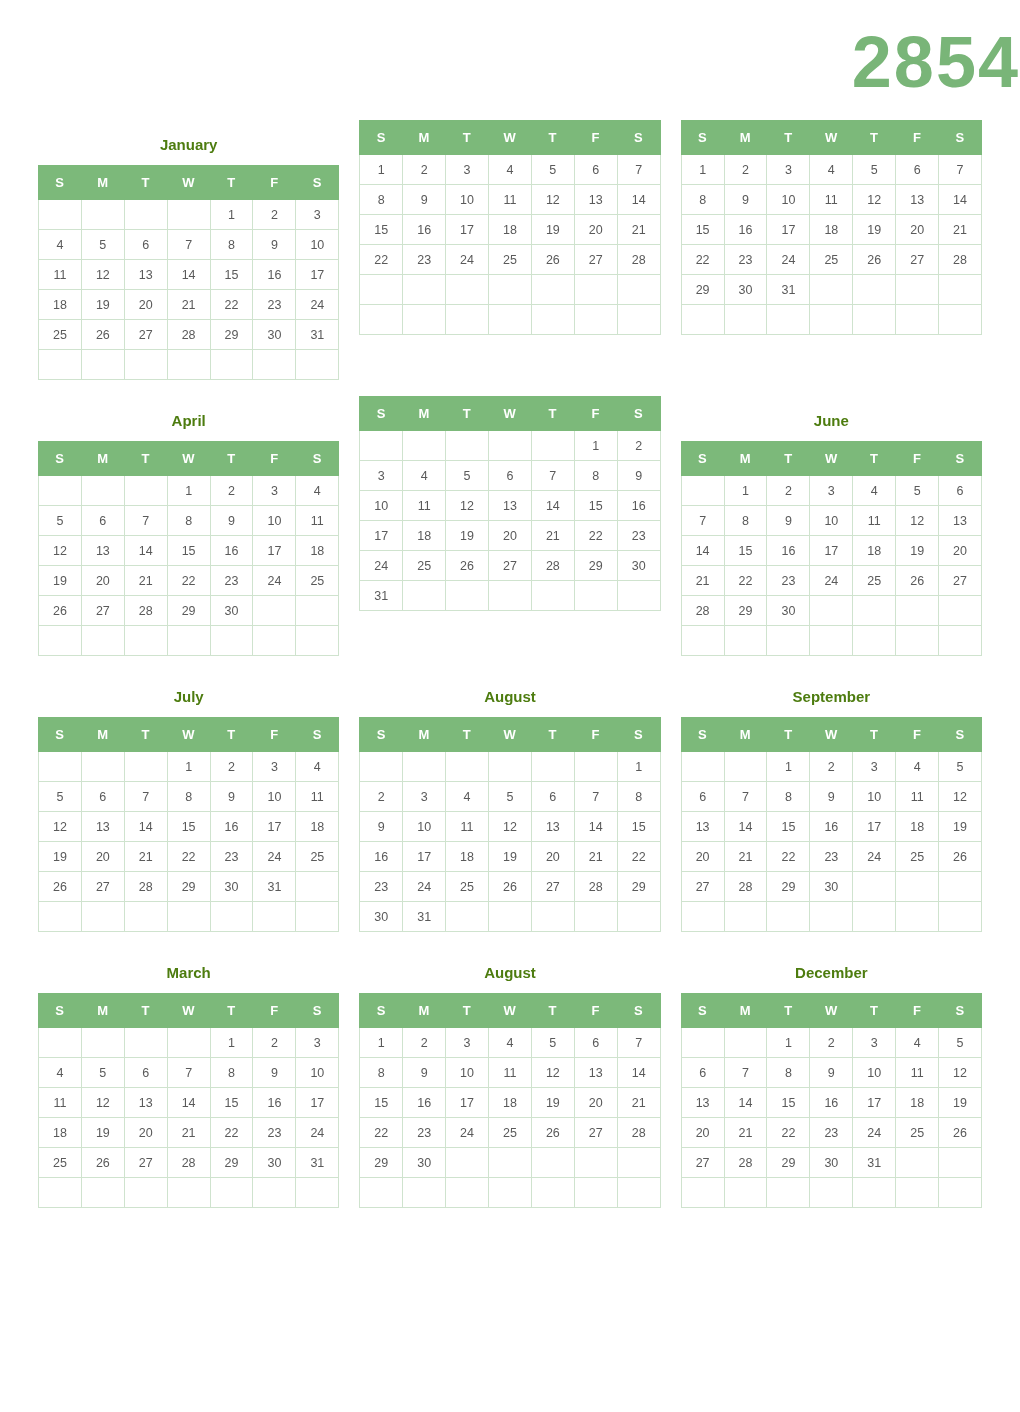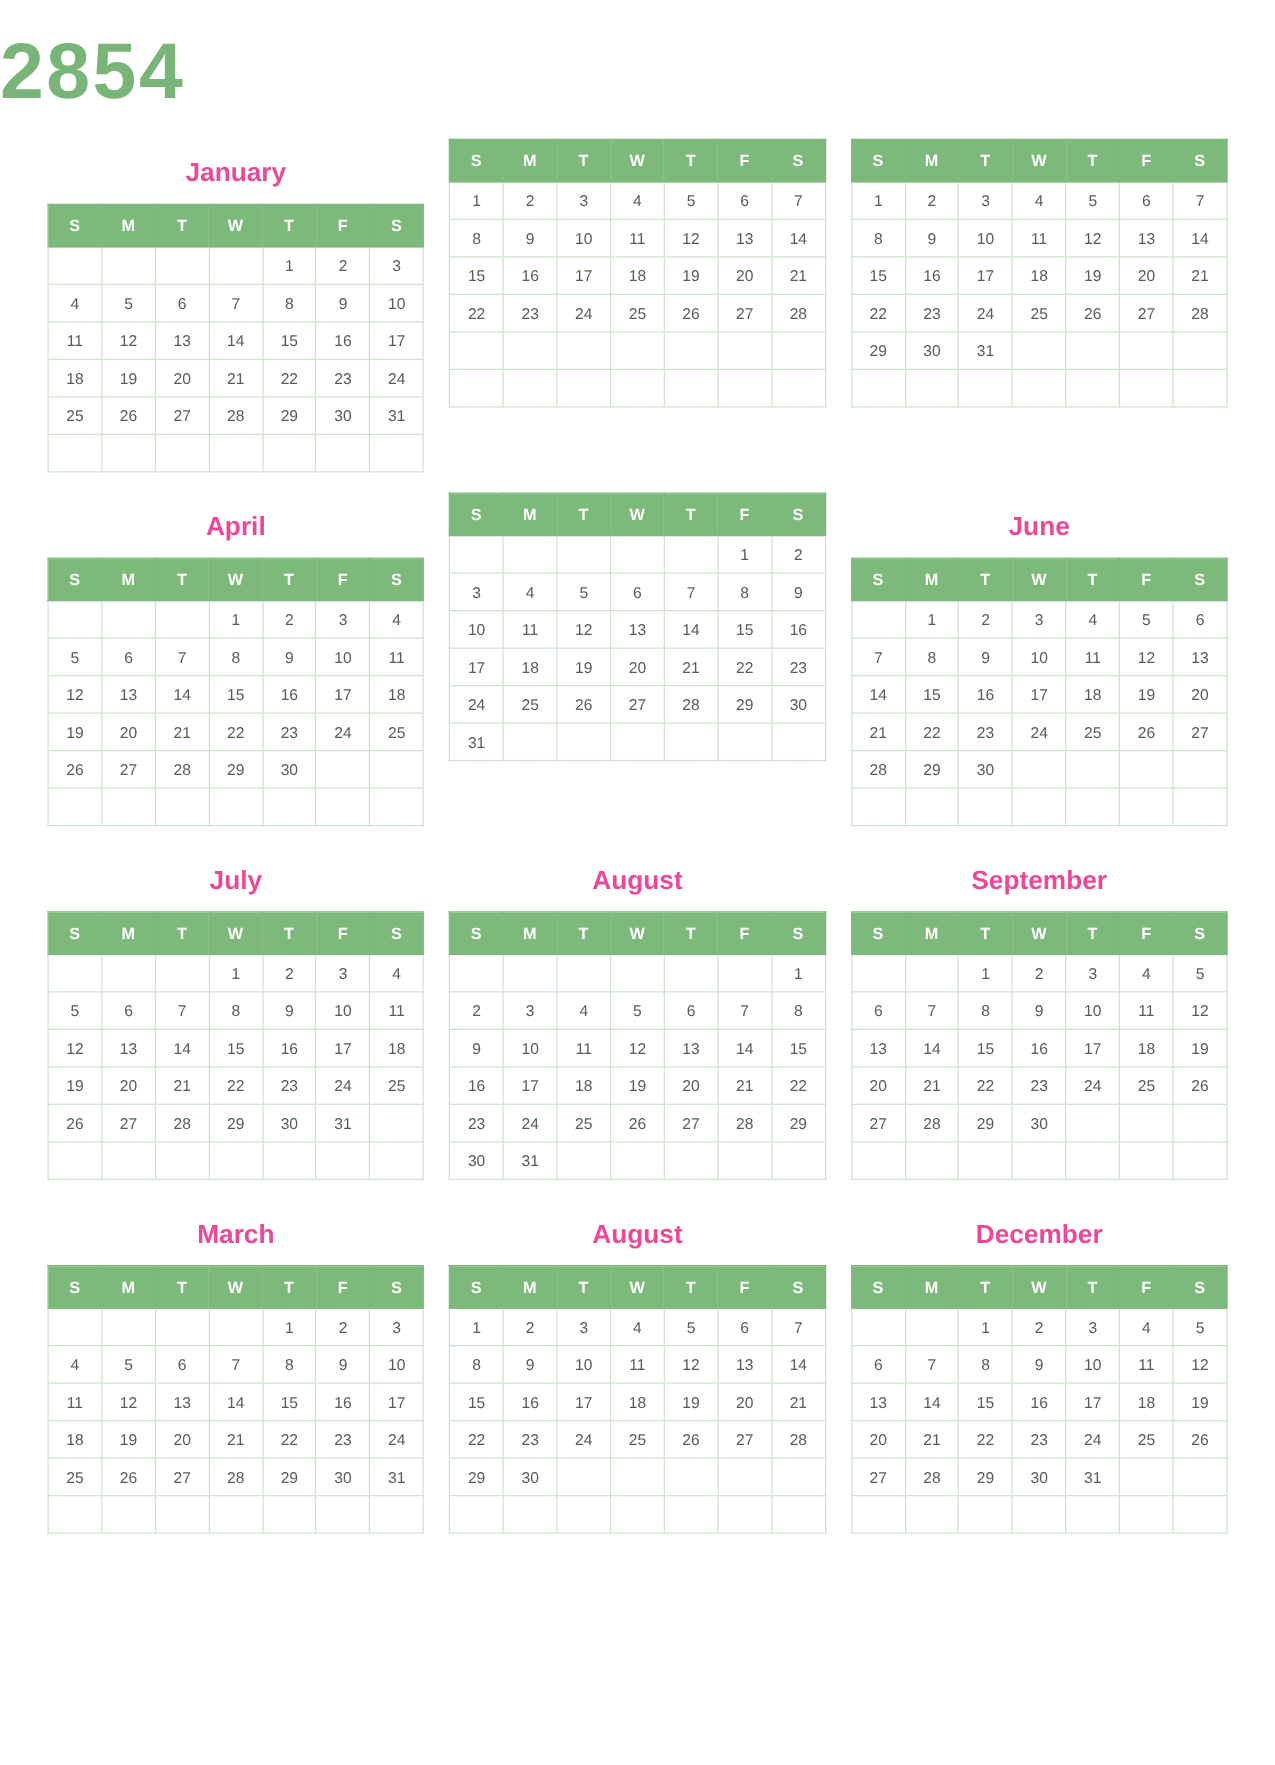--- a/index.html
+++ b/index.html
@@ -14,45 +14,45 @@
     color: #333;
     overflow: hidden;
   }
   .page {
     position: relative;
     width: 1020px;
     height: 1412px;
     background: #ffffff;
   }
   .year-title {
-    text-align: left;
-    font-size: 63px;
+    text-align: right;
+    font-size: 72px;
     font-weight: bold;
     color: #79b578;
     letter-spacing: 2px;
     line-height: 1;
     padding-top: 26px;
     margin: 0 0 22px 0;
   }
   .calendar-grid {
     display: grid;
     grid-template-columns: repeat(3, 1fr);
     column-gap: 20px;
     row-gap: 0px;
     padding: 0 38px;
     box-sizing: border-box;
   }
   .month {
     margin-bottom: 16px;
   }
   .month-name {
     text-align: center;
-    font-size: 21px;
+    font-size: 15px;
     font-weight: bold;
-    color: #ec4899;
+    color: #4d7c0f;
     margin: 16px 0 12px 0;
   }
   table.month-table {
     width: 100%;
     border-collapse: collapse;
     table-layout: fixed;
   }
   table.month-table th {
     background: #7cb97a;
     color: #ffffff;

